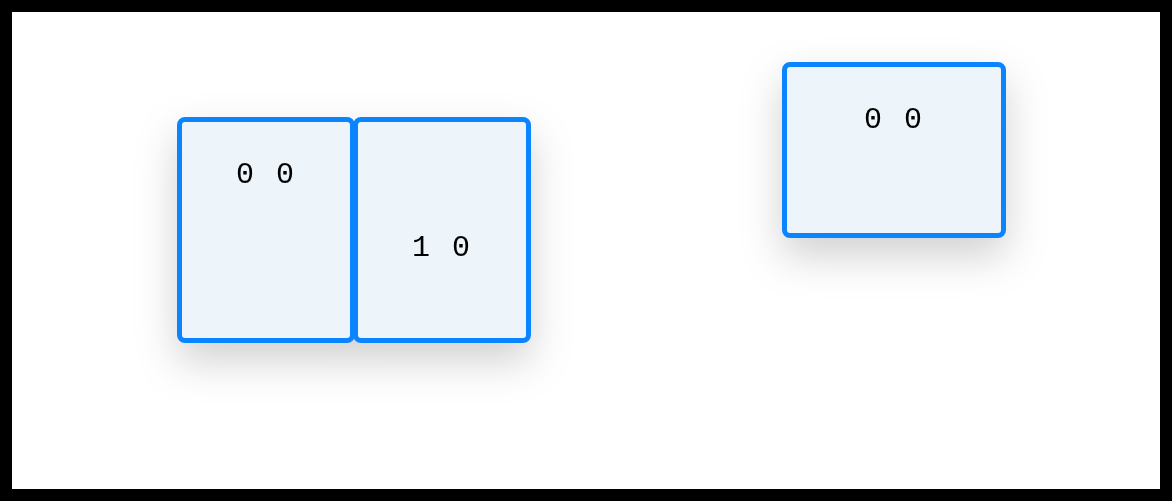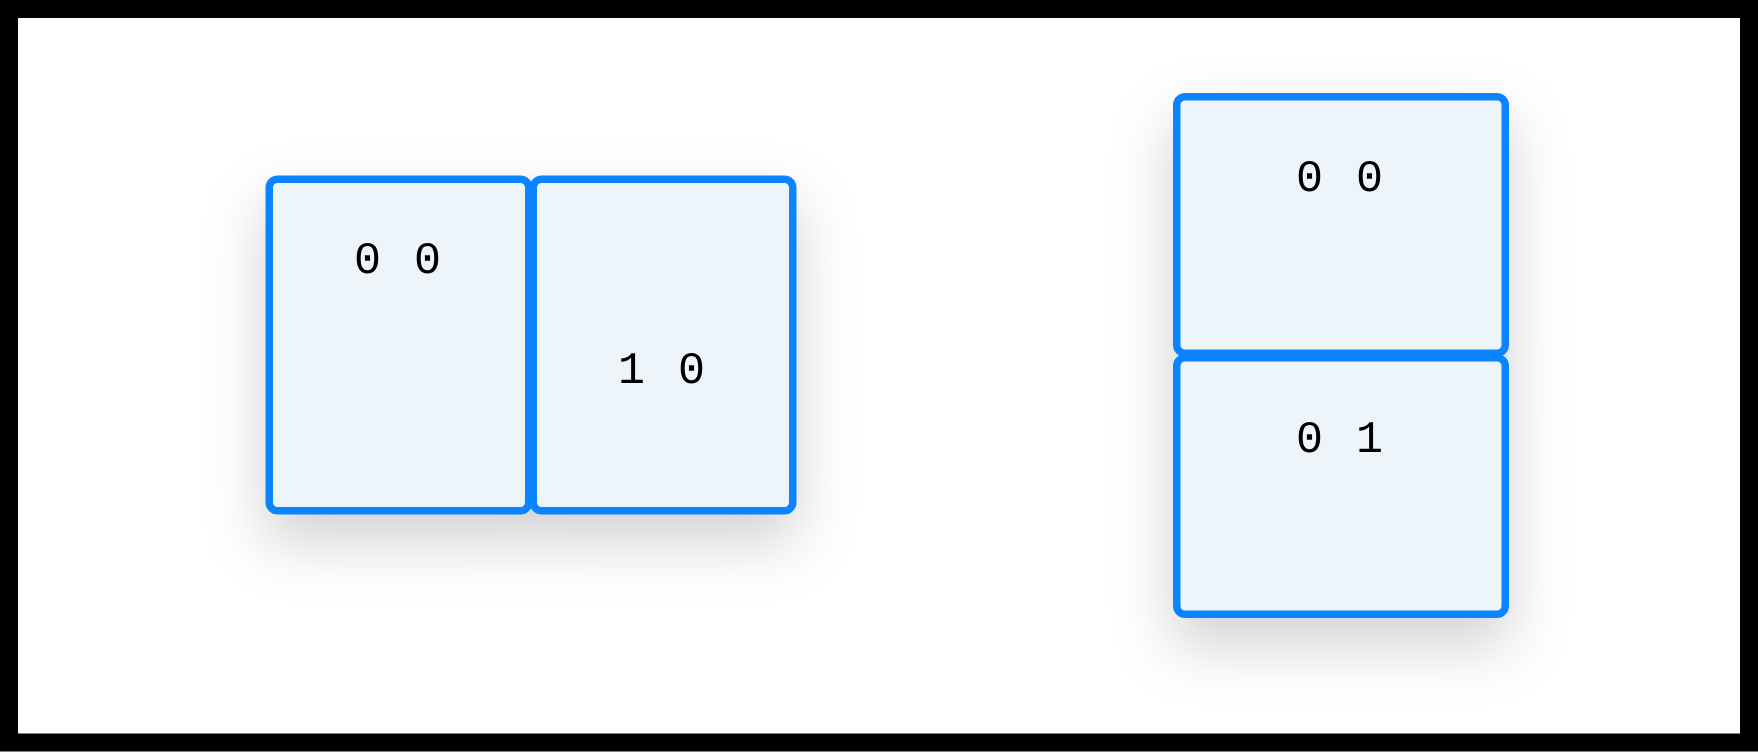--- a/index.html
+++ b/index.html
@@ -78,18 +78,15 @@
     </div>
     <div class="cell cell-tall">
       <span>1 0</span>
     </div>
   </div>
 
   <div class="group-vertical">
     <div class="cell cell-wide">
       <span>0 0</span>
     </div>
-    <div class="cell cell-wide">
-      <span>0 1</span>
-    </div>
   </div>
 
 </div>
 
 </body></html>

